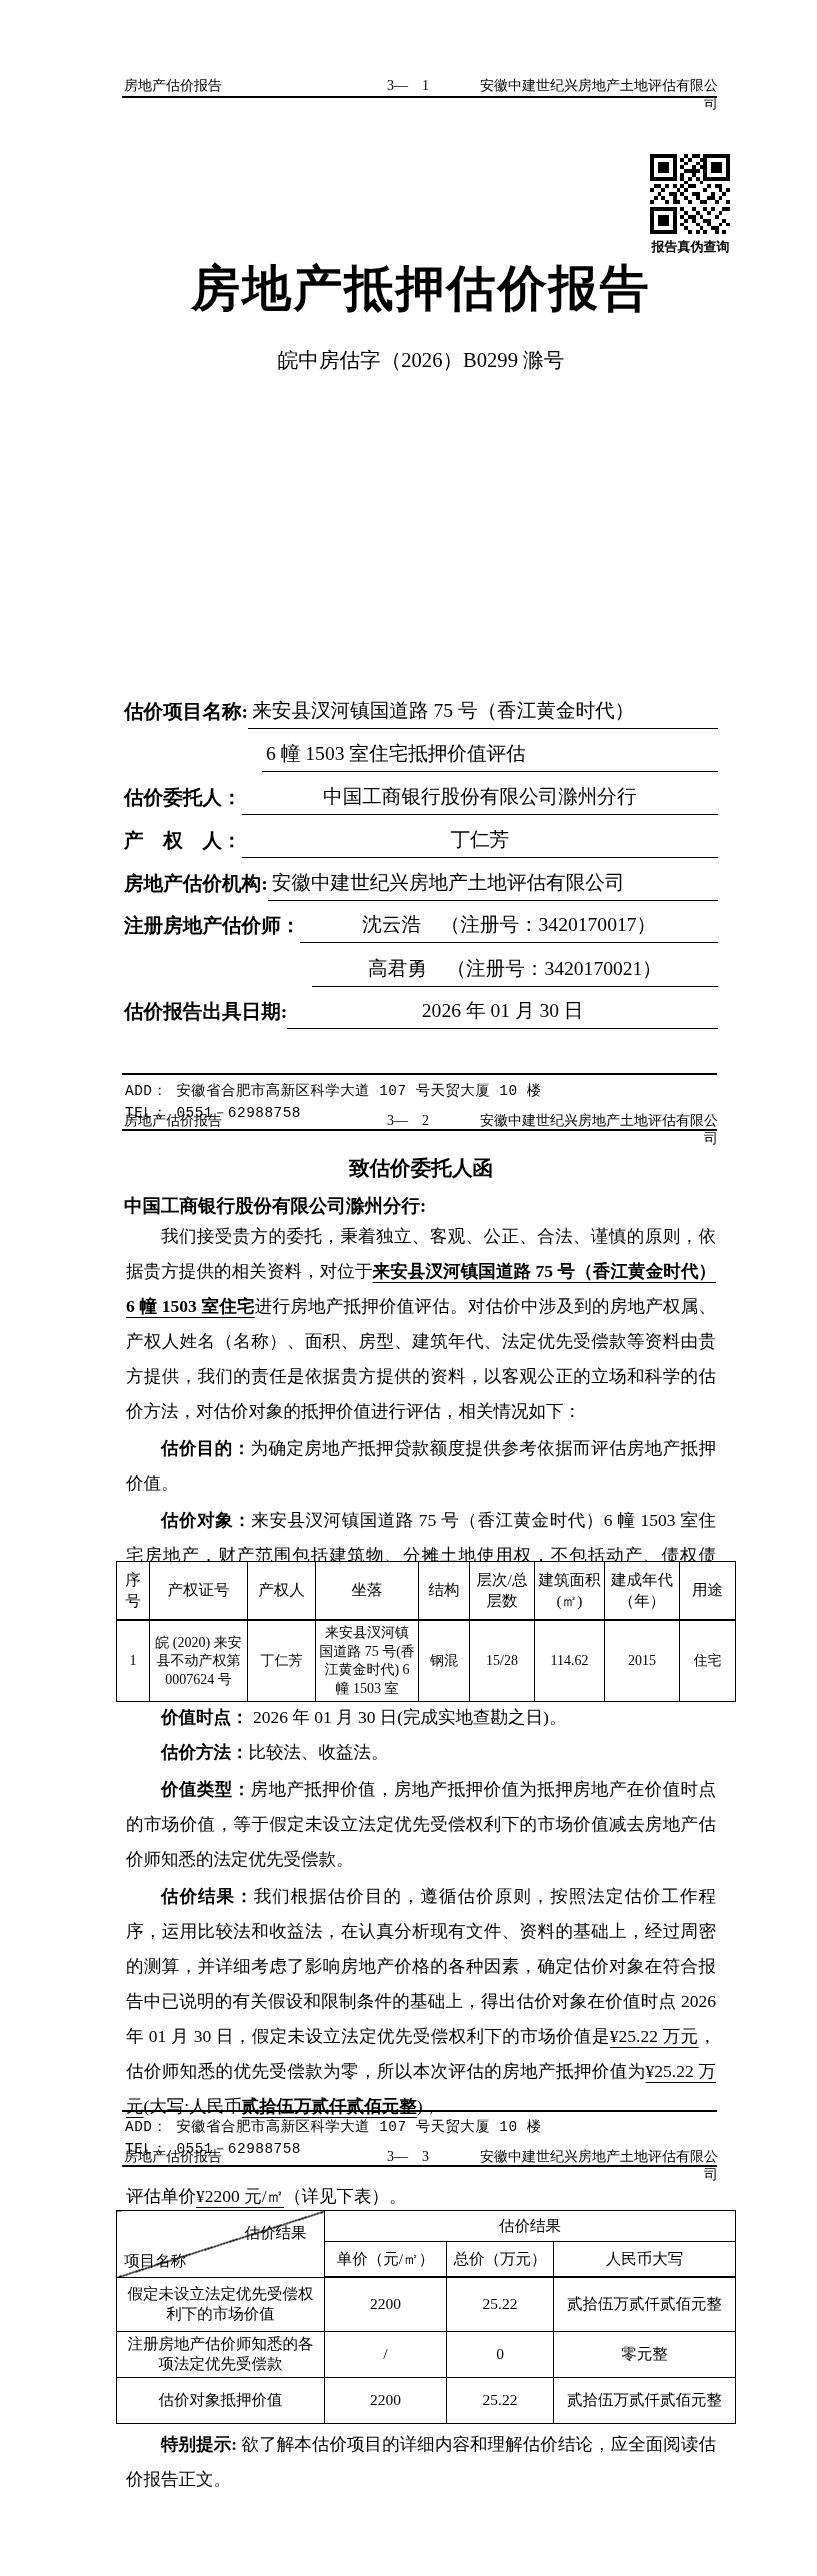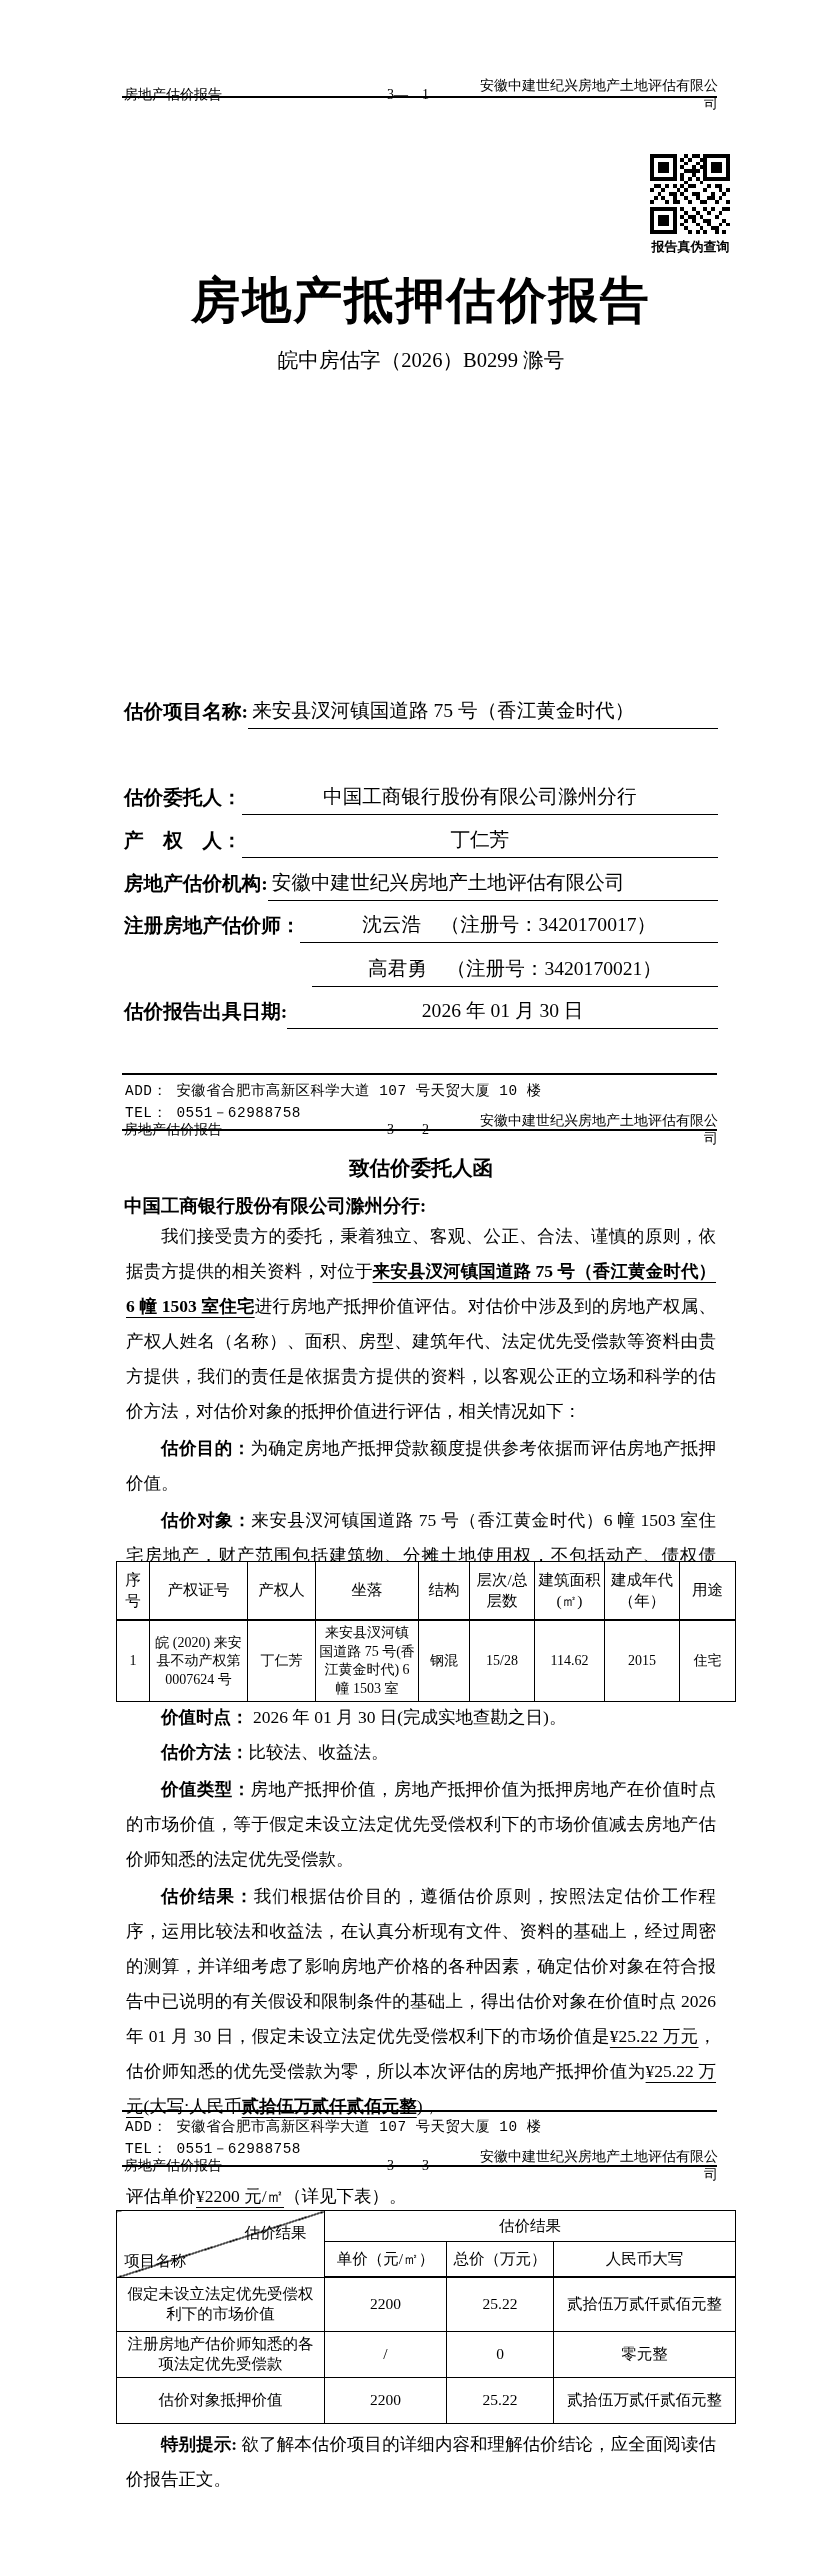--- a/index.html
+++ b/index.html
@@ -1,21 +1,21 @@
 <!DOCTYPE html>
 <html style="font-size:8.2px"><head>
 <meta charset="utf-8">
 <style>
   html,body{margin:0;padding:0;background:#fff;}
   .doc{position:relative;width:818px;height:3269px;background:#ffffff;color:#000;
        font-family:"Liberation Serif","DejaVu Serif",serif;}
   .abs{position:absolute;}
 
   
-  .pghead{left:124px;width:594px;display:flex;align-items:center;font-size:14px;}
+  .pghead{left:124px;width:594px;display:flex;align-items:flex-start;font-size:14px;}
   .pghead .hl{width:216px;text-align:left;}
   .pghead .hp{flex:1;text-align:center;}
   .pghead .hr{width:242px;text-align:right;}
   .rule{left:122px;width:595px;height:2.1px;background:#000;}
   .ftr{left:125px;font-family:"Liberation Mono","DejaVu Sans Mono",monospace;
        font-size:14.4px;letter-spacing:0.5px;white-space:pre;}
 
   
   .qrwrap{left:650px;top:154px;width:80px;height:80px;}
   .qrcap{left:638px;top:238px;width:105px;text-align:center;font-size:13px;font-weight:bold;}
@@ -77,29 +77,30 @@
     <rect x="14" y="0" width="7" height="7" fill="#000"></rect>
       <rect x="15" y="1" width="5" height="5" fill="#fff"></rect>
       <rect x="16" y="2" width="3" height="3" fill="#000"></rect>
     <rect x="0" y="14" width="7" height="7" fill="#000"></rect>
       <rect x="1" y="15" width="5" height="5" fill="#fff"></rect>
       <rect x="2" y="16" width="3" height="3" fill="#000"></rect>
     <path fill="#000" d="M9 0h1v1H9zM11 0h2v1h-2zM8 1h1v1H8zM10 1h1v1h-1zM13 1h1v1h-1zM9 2h1v1H9zM12 2h1v1h-1zM8 3h1v1H8zM11 3h1v2h-1zM13 3h1v1h-1zM9 4h2v1H9zM12 4h1v1h-1zM8 5h1v1H8zM11 5h1v1h-1zM8 6h1v1H8zM10 6h1v1h-1zM12 6h1v1h-1zM6 8h1v1H6zM6 10h1v1H6zM6 12h1v1H6zM9 7h1v1H9zM13 7h1v1h-1zM1 8h2v1H1zM4 8h1v1H4zM8 8h1v1H8zM10 8h2v1h-2zM15 8h1v1h-1zM17 8h2v1h-2zM0 9h1v1H0zM3 9h1v1H3zM7 9h1v1H7zM9 9h1v1H9zM14 9h1v1h-1zM18 9h1v1h-1zM20 9h1v1h-1zM2 10h1v1H2zM5 10h1v1H5zM8 10h1v1H8zM11 10h2v1h-2zM16 10h1v1h-1zM19 10h1v1h-1zM1 11h1v1H1zM3 11h1v1H3zM6 11h1v1H6zM9 11h1v1H9zM12 11h1v1h-1zM15 11h2v1h-2zM18 11h1v1h-1zM0 12h1v1H0zM4 12h1v1H4zM7 12h1v1H7zM10 12h1v1h-1zM13 12h2v1h-2zM17 12h1v1h-1zM20 12h1v1h-1zM8 14h1v1H8zM11 14h1v1h-1zM14 14h1v1h-1zM16 14h1v1h-1zM19 14h2v1h-2zM9 15h1v1H9zM12 15h1v1h-1zM15 15h1v1h-1zM18 15h1v1h-1zM8 16h1v1H8zM10 16h2v1h-2zM13 16h1v1h-1zM17 16h1v1h-1zM9 17h1v1H9zM11 17h1v1h-1zM14 17h2v1h-2zM19 17h1v1h-1zM8 18h1v1H8zM12 18h1v1h-1zM15 18h1v1h-1zM18 18h1v1h-1zM20 18h1v1h-1zM9 19h1v1H9zM13 19h1v1h-1zM16 19h2v1h-2zM10 20h1v1h-1zM12 20h1v1h-1zM14 20h1v1h-1zM17 20h1v1h-1zM19 20h1v1h-1z"></path>
   </svg>
   <div class="abs qrcap">报告真伪查询</div>
 
-  <div class="abs title" style="top:268px;">房地产抵押估价报告</div>
+  <div class="abs title" style="top:256px;">房地产抵押估价报告</div>
   <div class="abs subtitle" style="top:346px;">皖中房估字（2026）B0299 滁号</div>
 
   <div class="abs frow" style="top:697px;">
     <span class="flabel">估价项目名称:</span>
     <span class="fval vleft">来安县汊河镇国道路 75 号（香江黄金时代）</span>
   </div>
   <div class="abs frow" style="top:740px;">
     <span class="fsp" style="width:138px;"></span>
+    <span class="fval vleft">6 幢 1503 室住宅抵押价值评估</span>
   </div>
   <div class="abs frow" style="top:783px;">
     <span class="flabel">估价委托人：</span>
     <span class="fval">中国工商银行股份有限公司滁州分行</span>
   </div>
   <div class="abs frow" style="top:826px;">
     <span class="flabel">产　权　人：</span>
     <span class="fval">丁仁芳</span>
   </div>
   <div class="abs frow" style="top:869px;">

